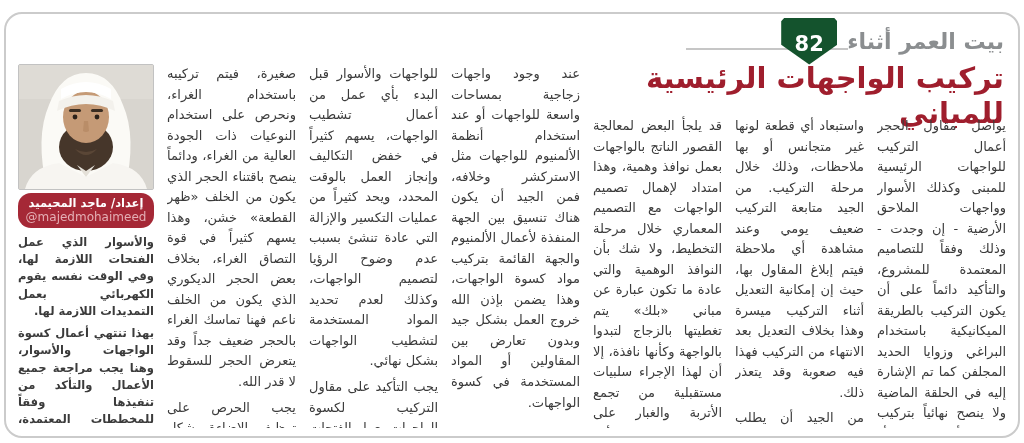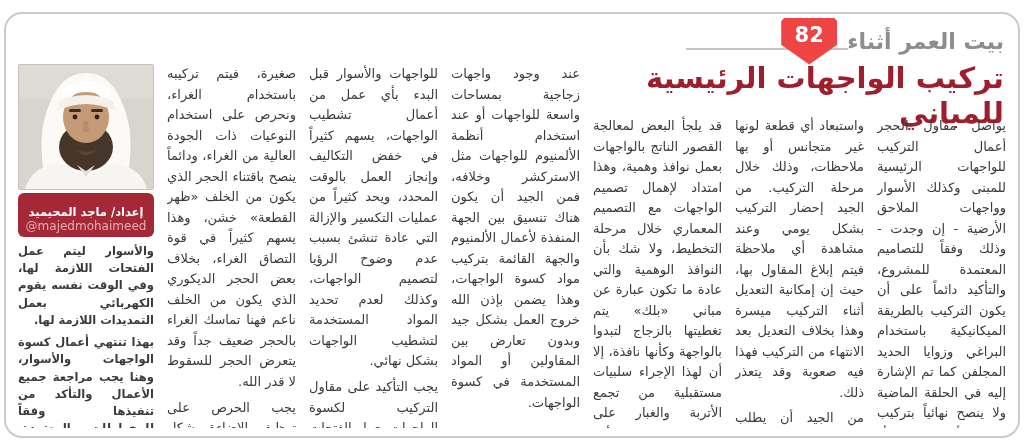--- a/index.html
+++ b/index.html
@@ -5,24 +5,24 @@
   * { margin:0; padding:0; box-sizing:border-box; }
   html,body { width:1024px; height:443px; background:#ffffff; overflow:hidden;
               font-family:"DejaVu Sans","Liberation Sans",sans-serif; }
   .page { position:absolute; left:4px; right:4px; top:12px; bottom:5px;
           border:2px solid #cbcbcb; border-radius:18px; background:#fff; }
 
   
   .header { position:absolute; top:3px; right:14px; height:48px;
             display:flex; align-items:center; gap:10px; direction:rtl; }
   .series-label { font-size:22px; font-weight:bold; color:#8b8e90; letter-spacing:-0.5px; }
-  .badge { width:56px; height:47px; background:#ef4444; color:#fff;
+  .badge { width:56px; height:47px; background:#14532d; color:#fff;
            clip-path:polygon(6% 0, 94% 0, 100% 8%, 100% 58%, 50% 100%, 0 58%, 0 8%);
            display:flex; justify-content:center; align-items:flex-start;
-           font-size:21px; font-weight:bold; padding-top:5px; }
+           font-size:21px; font-weight:bold; padding-top:14px; }
   .header-rule { position:absolute; top:34px; right:170px; width:162px; height:2px;
                  background:#c6c6c6; }
 
   
   .title { position:absolute; top:47px; right:14px; width:430px;
            font-size:29px; font-weight:bold; color:#9f1e2d; text-align:right;
            line-height:1.2; }
 
   
   .content { position:absolute; top:50px; left:12px; right:12px; bottom:8px;
@@ -30,22 +30,22 @@
   .col { flex:1 1 0; overflow:hidden; text-align:justify; direction:rtl;
          font-size:13px; line-height:1.58; color:#3b3b3b; }
   .col.under-title { padding-top:52px; }
   .col p { margin-bottom:5px; }
 
   
   .photo-col { flex:0 0 136px; overflow:hidden; }
   .photo-frame { width:136px; height:126px; border:1px solid #c2c2c2; background:#d8d5cf;
                  border-radius:2px; overflow:hidden; }
   .photo-frame svg { display:block; }
-  .caption { margin-top:3px; background:#a52836; border-radius:6px; text-align:center;
-             padding:12px 2px 2px; }
+  .caption { margin-top:3px; background:#a52836; border-radius:13px; text-align:center;
+             padding:3px 2px 2px; }
   .cap-main { color:#fff; font-size:11.5px; font-weight:bold; line-height:1.25; }
   .cap-handle { color:#e4aeb4; font-size:12px; line-height:1.3; direction:ltr; }
   .photo-text { margin-top:6px; font-size:11.5px; font-weight:bold; line-height:1.5;
                 color:#3b3b3b; text-align:justify; direction:rtl; }
   .photo-text p { margin-bottom:5px; }
 </style>
 </head>
 <body>
 
 <div class="page">
@@ -59,21 +59,21 @@
     </div>
   </div>
 
   <h1 class="title">تركيب الواجهات الرئيسية للمباني</h1>
 
   <div class="content">
     <div class="col under-title">
         <p>يواصل مقاول الحجر أعمال التركيب للواجهات الرئيسية للمبنى وكذلك الأسوار وواجهات الملاحق الأرضية - إن وجدت - وذلك وفقاً للتصاميم المعتمدة للمشروع، والتأكيد دائماً على أن يكون التركيب بالطريقة الميكانيكية باستخدام البراغي وزوايا الحديد المجلفن كما تم الإشارة إليه في الحلقة الماضية ولا ينصح نهائياً بتركيب الحجر أو الرخام أو الجرانيت باستخدام الخلطة الإسمنتية حيث تكون هذه المواد معرضة للسقوط لا قدر الله، كما يجب التأكيد على المقاول بضرورة فرز المواد من حجر وخلافه</p>
       </div>
     <div class="col under-title">
-        <p>واستبعاد أي قطعة لونها غير متجانس أو بها ملاحظات، وذلك خلال مرحلة التركيب. من الجيد إحضار التركيب بشكل يومي وعند مشاهدة أي ملاحظة فيتم إبلاغ المقاول بها، حيث إن إمكانية التعديل أثناء التركيب ميسرة وهذا بخلاف التعديل بعد الانتهاء من التركيب فهذا فيه صعوبة وقد يتعذر ذلك.</p>
+        <p>واستبعاد أي قطعة لونها غير متجانس أو بها ملاحظات، وذلك خلال مرحلة التركيب. من الجيد متابعة التركيب ضعيف يومي وعند مشاهدة أي ملاحظة فيتم إبلاغ المقاول بها، حيث إن إمكانية التعديل أثناء التركيب ميسرة وهذا بخلاف التعديل بعد الانتهاء من التركيب فهذا فيه صعوبة وقد يتعذر ذلك.</p>
         <p>من الجيد أن يطلب مهندس الموقع أو المالك من المقاول عمل عينة للديكورات المستخدمة حول النوافذ وأبواب المداخل، ليتم اعتمادها من قبل المالك أو من يمثله، وهذا الإجراء، يزيد من كفاءة العمل وسرعة الإنجاز.</p>
       </div>
     <div class="col under-title">
         <p>قد يلجأ البعض لمعالجة القصور الناتج بالواجهات بعمل نوافذ وهمية، وهذا امتداد لإهمال تصميم الواجهات مع التصميم المعماري خلال مرحلة التخطيط، ولا شك بأن النوافذ الوهمية والتي عادة ما تكون عبارة عن مباني «بلك» يتم تغطيتها بالزجاج لتبدوا بالواجهة وكأنها نافذة، إلا أن لهذا الإجراء سلبيات مستقبلية من تجمع الأتربة والغبار على الزجاج وهنا يتطلب الأمر إحضار سقالة خاصة لأجل تنظيف الزجاج.</p>
         <p>من الجيد عمل تبطين لحلوق النوافذ بحسب المواد المستخدمة للواجهات، حيث يتم لاحقاً تركيب</p>
       </div>
     <div class="col">
         <p>عند وجود واجهات زجاجية بمساحات واسعة للواجهات أو عند استخدام أنظمة الألمنيوم للواجهات مثل الاستركشر وخلافه، فمن الجيد أن يكون هناك تنسيق بين الجهة المنفذة لأعمال الألمنيوم والجهة القائمة بتركيب مواد كسوة الواجهات، وهذا يضمن بإذن الله خروج العمل بشكل جيد وبدون تعارض بين المقاولين أو المواد المستخدمة في كسوة الواجهات.</p>
       </div>
     <div class="col">
@@ -110,19 +110,19 @@
 
           <path d="M6 124 Q12 102 40 98 L67 112 L94 98 Q122 102 128 124 Z" fill="#f7f5f1"></path>
           <path d="M58 100 L67 112 L76 100 L67 106 Z" fill="#e4e0d8"></path>
         </svg>
       </div>
       <div class="caption">
         <div class="cap-main">إعداد/ ماجد المحيميد</div>
         <div class="cap-handle">@majedmohaimeed</div>
       </div>
       <div class="photo-text">
-          <p>والأسوار ليتم عمل الفتحات اللازمة لها، وفي الوقت نفسه يقوم الكهربائي بعمل التمديدات اللازمة لها.</p>
+          <p>والأسوار الذي عمل الفتحات اللازمة لها، وفي الوقت نفسه يقوم الكهربائي بعمل التمديدات اللازمة لها.</p>
           <p>بهذا تنتهي أعمال كسوة الواجهات والأسوار، وهنا يجب مراجعة جميع الأعمال والتأكد من تنفيذها وفقاً للمخططات المعتمدة، وذلك قبل تصفية وصرف مستحقات المقاول النهائية.</p>
         </div>
     </aside>
   </div>
 
 </div>
 
 </body></html>

